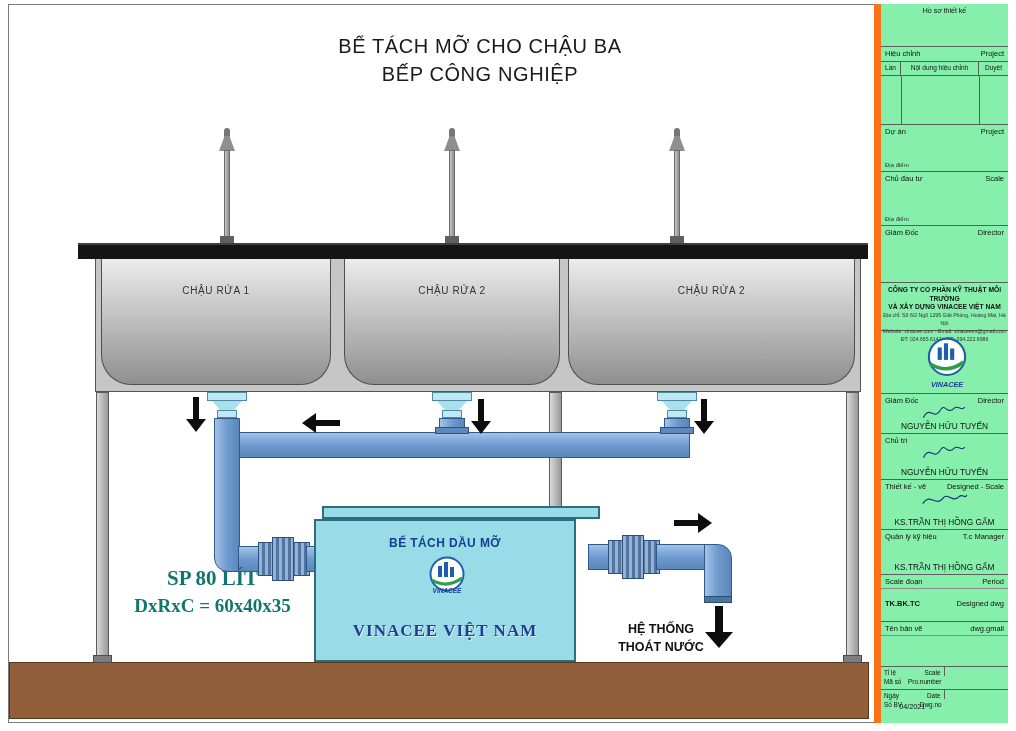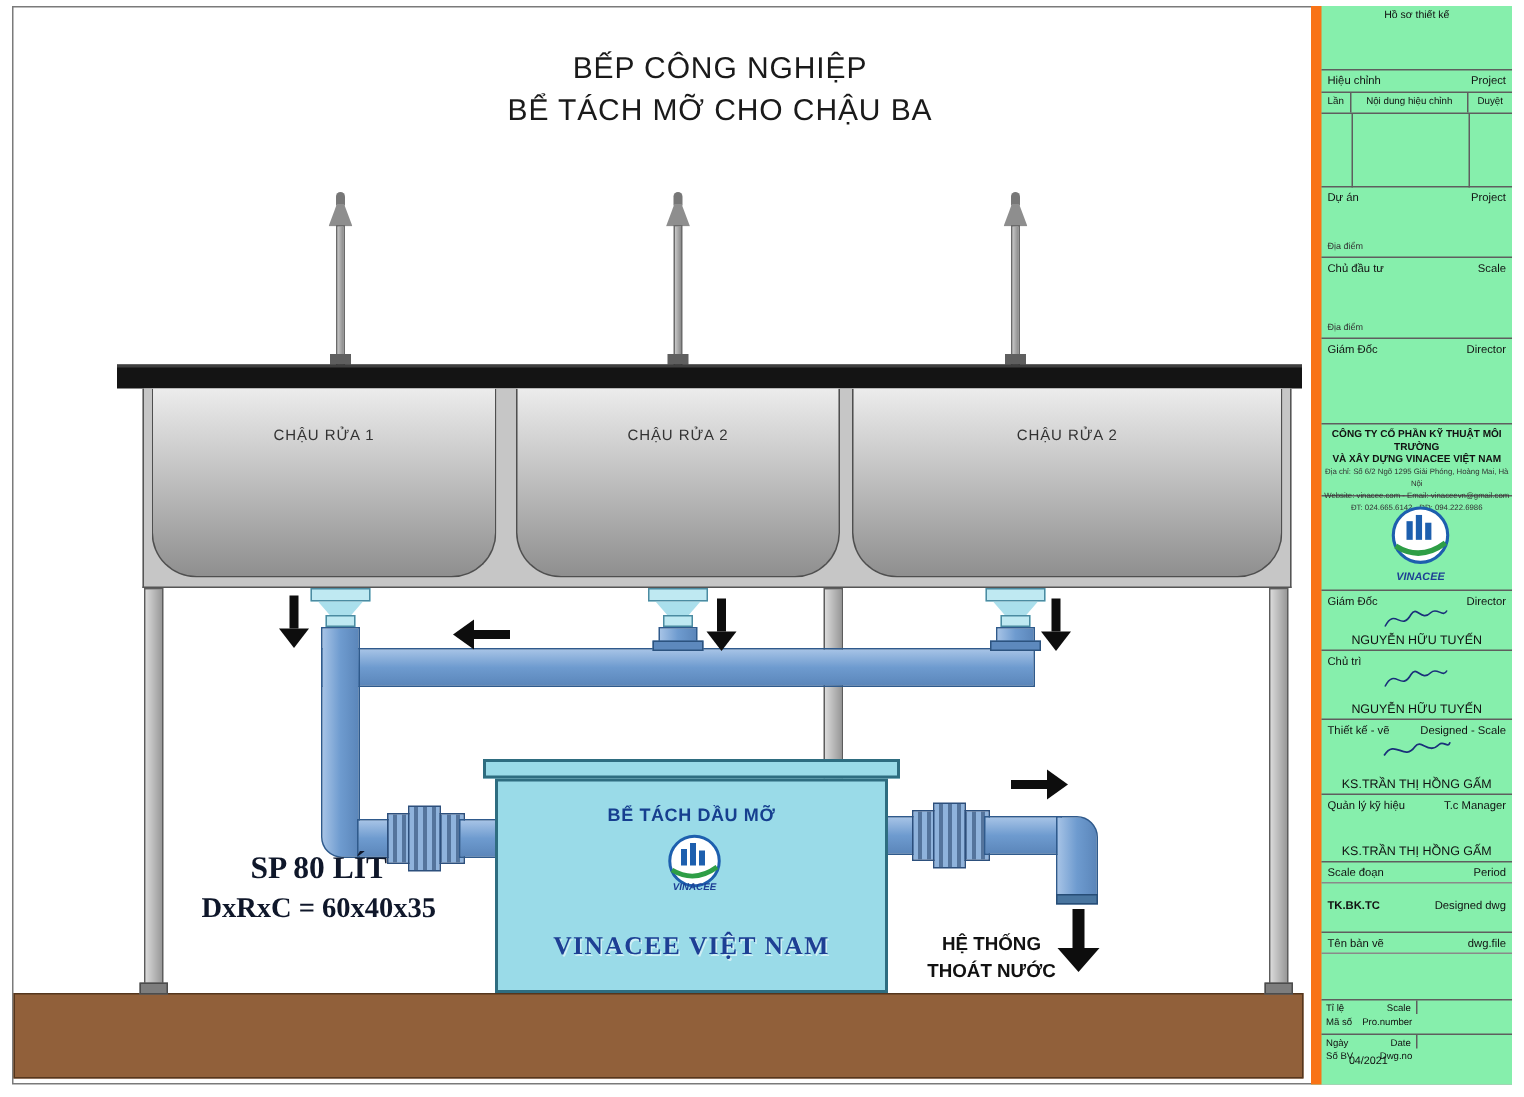--- a/index.html
+++ b/index.html
@@ -68,32 +68,32 @@
   .tri-left { position:absolute; width:0; height:0;
     border-top:10px solid transparent; border-bottom:10px solid transparent;
     border-right:14px solid #0d0d0d; }
   .tri-right { position:absolute; width:0; height:0;
     border-top:10px solid transparent; border-bottom:10px solid transparent;
     border-left:14px solid #0d0d0d; }
 
   
   .trap-lid { position:absolute; left:322px; top:506px; width:278px; height:13px;
     background:#9adbe8; border:2px solid #2e6d80; }
-  .trap-box { position:absolute; left:330px; top:519px; width:262px; height:143px;
+  .trap-box { position:absolute; left:314px; top:519px; width:262px; height:143px;
     background:#9adbe8; border:2px solid #2e6d80; text-align:center; }
   .trap-title { margin-top:15px; font-size:12px; font-weight:700; color:#163f8f;
     letter-spacing:.4px; }
   .trap-brand { position:absolute; left:0; width:100%; top:100px;
     font-family:"Liberation Serif", serif; font-size:17px; font-weight:700;
     color:#1d3f94; letter-spacing:1px; text-shadow:1px 1px 0 rgba(255,255,255,.55); }
   .trap-logo { position:absolute; left:107px; top:34px; }
 
   
   .spec { position:absolute; left:105px; top:566px; width:215px; text-align:center;
-    font-family:"Liberation Serif", serif; font-weight:700; color:#0f172a; }
+    font-family:"Liberation Serif", serif; font-weight:700; color:#0f766e; }
   .spec .l1 { font-size:21px; }
   .spec .l2 { font-size:19px; margin-top:4px; }
   .drain-label { position:absolute; left:596px; top:620px; width:130px; text-align:center;
     font-size:12.5px; font-weight:600; color:#111; line-height:1.45; }
 
   
   .tb { position:absolute; left:874px; top:4px; width:134px; height:719px;
     background:#86efac; border-left:7px solid #f97316; font-size:7.5px; color:#111; }
   .tb-box { position:absolute; left:0; right:0; border-bottom:1px solid #5e5e5e; }
   .lr { display:flex; justify-content:space-between; padding:2px 4px 0 4px; }
@@ -121,22 +121,22 @@
   .sig { position:absolute; left:30px; top:9px; }
   .tb-logo { position:absolute; left:40px; top:4px; }
 </style>
 </head>
 <body>
 
 <div id="sheet">
   <div class="frame"></div>
 
   <div class="main-title">
+    <div>BỂ TÁCH MỠ CHO CHẬU BA</div>
     <div>BẾP CÔNG NGHIỆP</div>
-    <div>BỂ TÁCH MỠ CHO CHẬU BA</div>
   </div>
 
   <div class="ground"></div>
 
   <div class="leg" style="left:96px"></div>
   <div class="leg" style="left:549px"></div>
   <div class="leg" style="left:846px"></div>
   <div class="foot" style="left:93px"></div>
   <div class="foot" style="left:843px"></div>
 
@@ -361,21 +361,21 @@
       </div>
       <div class="lr" style="margin-top:8px;font-weight:600">
         <span>TK.BK.TC</span>
         <span style="font-weight:400">Designed dwg</span>
       </div>
     </div>
 
     <div class="tb-box" style="top:618px;height:45px">
       <div class="lr lined">
         <span>Tên bản vẽ</span>
-        <span>dwg.file</span>
+        <span>dwg.gmail</span>
       </div>
     </div>
 
     <div class="tb-box" style="top:663px;height:23px">
       <div class="half-row">
         <div>
           <span>Tỉ lệ</span>
           <span>Scale</span>
         </div>
         <div>

